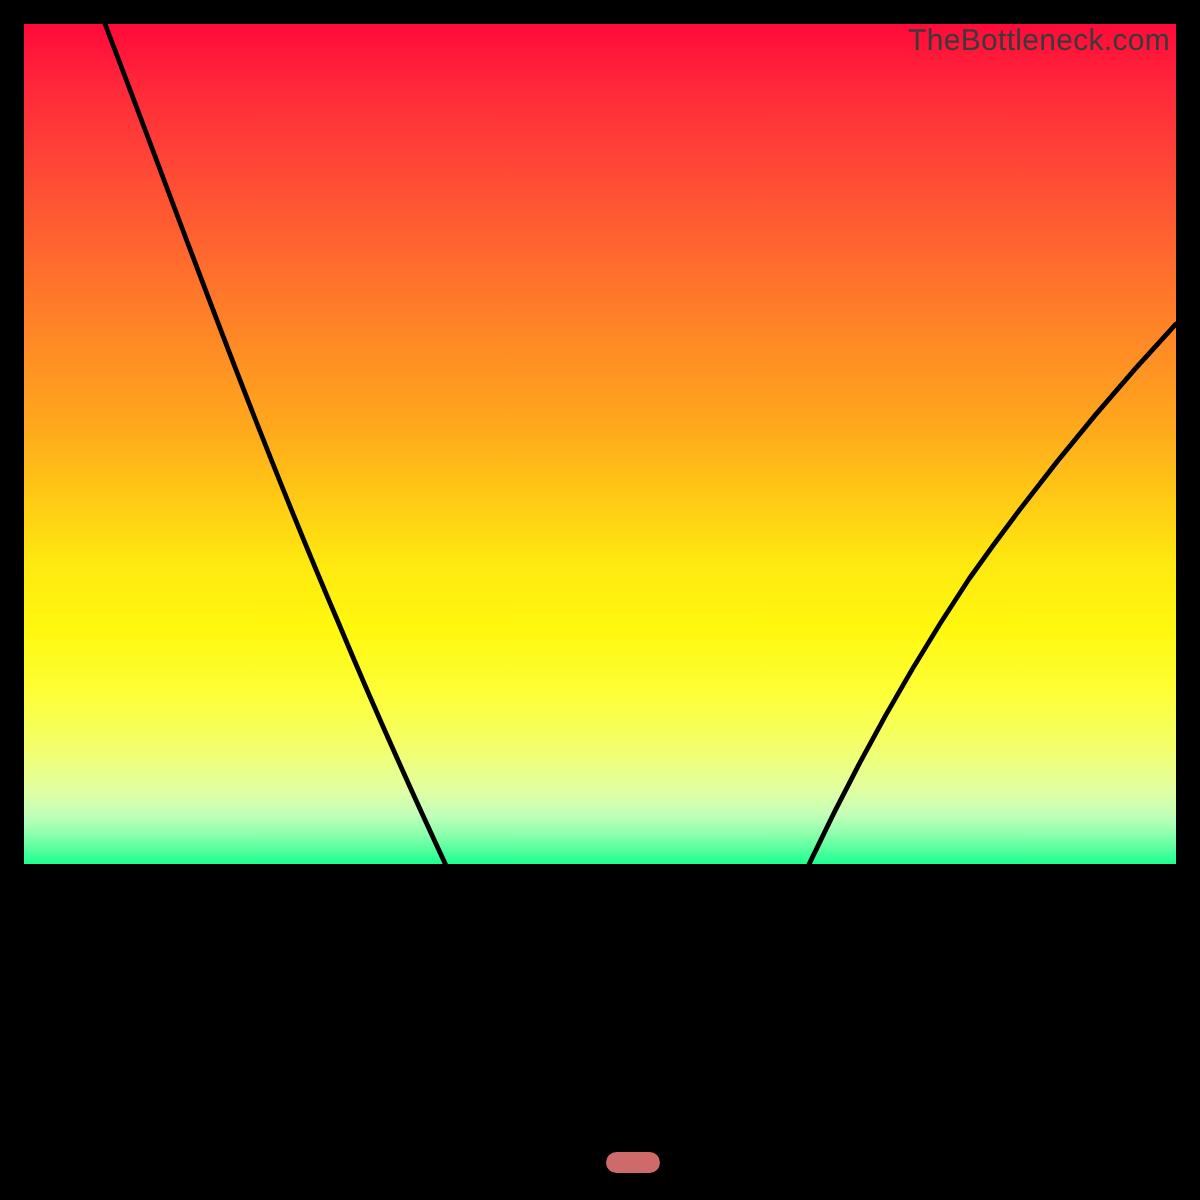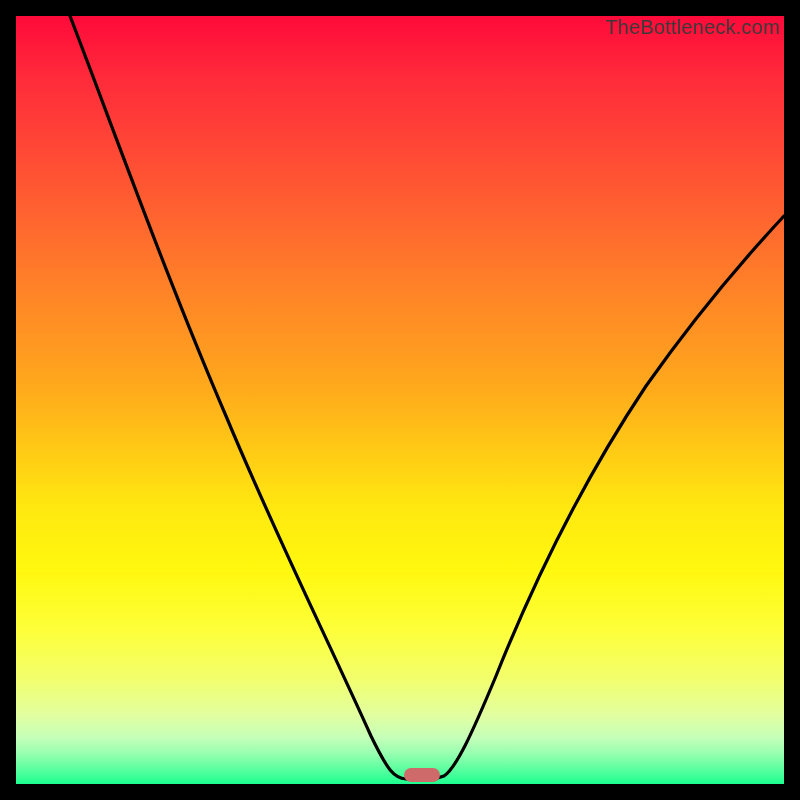--- a/index.html
+++ b/index.html
@@ -15,21 +15,21 @@
     position: relative;
     width: 800px;
     height: 800px;
     background: #000;
   }
   .plot-area {
     position: absolute;
     left: 16px;
     top: 16px;
     width: 768px;
-    height: 768px;
+    height: 560px;
     
     background: linear-gradient(
       to bottom,
       #ff0a3a 0%,
       #ff2a3a 8%,
       #ff4a35 18%,
       #ff6a2e 28%,
       #ff8a25 38%,
       #ffa81c 48%,
       #ffc815 56%,

